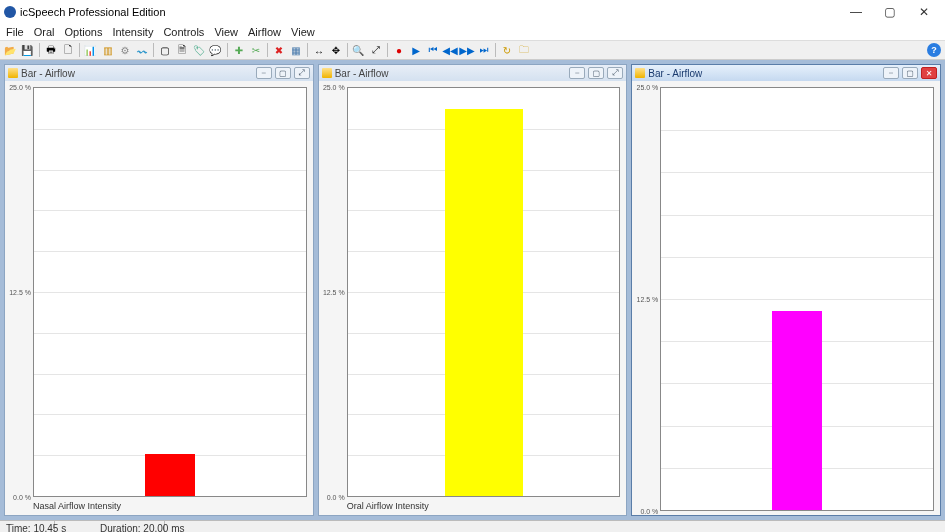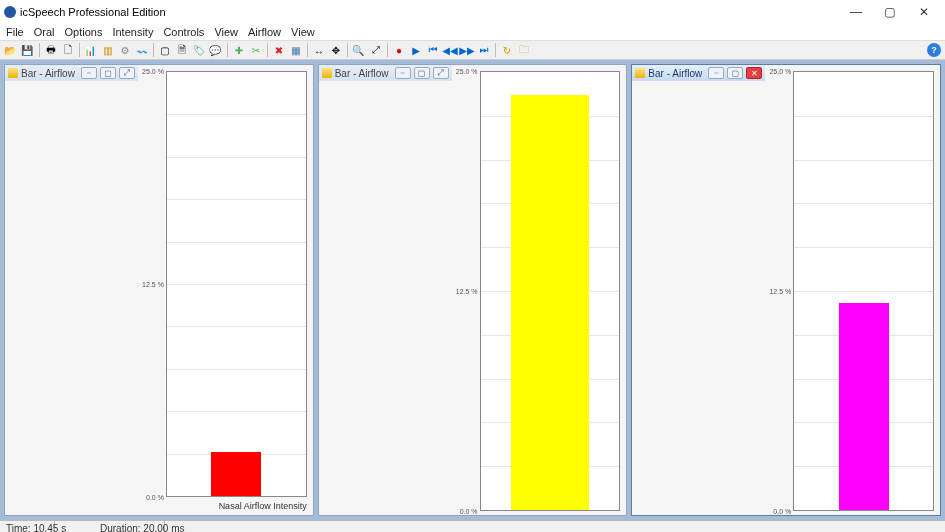--- a/index.html
+++ b/index.html
@@ -12,37 +12,37 @@
 
   .menubar { height: 16px; display: flex; align-items: center; gap: 10px; padding: 0 6px; font-size: 11px; color: #222; }
   .menubar span { cursor: default; }
 
   .toolbar { height: 20px; background: #f0f0f0; border-top: 1px solid #ddd; border-bottom: 1px solid #ccc; display: flex; align-items: center; padding: 0 3px; gap: 1px; position: relative; }
   .tbtn { width: 16px; height: 16px; display: flex; align-items: center; justify-content: center; font-size: 10px; border: 1px solid transparent; border-radius: 2px; }
   .tsep { width: 1px; height: 14px; background: #bbb; margin: 0 2px; }
   .help-icon { position: absolute; right: 4px; top: 2px; width: 14px; height: 14px; border-radius: 50%; background: #2a7de1; color: #fff; display: flex; align-items: center; justify-content: center; font-size: 9px; font-weight: bold; }
 
   .workspace { height: 460px; background: #a5bcd8; padding: 4px; display: flex; gap: 4px; }
-  .panel { flex: 1; background: #f5f5f5; border: 1px solid #8ca5c2; display: flex; flex-direction: row; }
+  .panel { flex: 1; background: #f5f5f5; border: 1px solid #8ca5c2; display: flex; flex-direction: column; }
   .panel.active { border-color: #5a7da8; }
   .panel-title { height: 16px; background: linear-gradient(#e8eef7, #d4e1f0); display: flex; align-items: center; padding: 0 3px; font-size: 10px; color: #444; gap: 3px; }
   .panel.active .panel-title { background: linear-gradient(#e6f0fb, #c5d9f0); color: #1a3a6e; }
   .panel-title .p-icon { width: 10px; height: 10px; background: linear-gradient(#ffe08a,#f0b400); border-radius: 1px; }
   .panel-title .p-spacer { flex: 1; }
   .panel-title .p-btn { width: 16px; height: 12px; border: 1px solid #9ab; background: #eef3f9; display: flex; align-items: center; justify-content: center; font-size: 8px; color: #456; border-radius: 2px; }
   .panel-title .p-btn.close-active { background: #e04040; border-color: #c02020; color: #fff; }
 
   .chart-wrap { flex: 1; padding: 6px 6px 4px 6px; display: flex; flex-direction: column; }
   .chart { flex: 1; position: relative; display: flex; }
   .yaxis { width: 22px; position: relative; }
   .ylab { position: absolute; right: 2px; transform: translateY(-50%); font-size: 7px; color: #555; white-space: nowrap; }
   .plot { flex: 1; border: 1px solid #888; background: #fff; position: relative; }
   .grid-line { position: absolute; left: 0; right: 0; height: 1px; background: #e5e5e5; }
   .bar { position: absolute; bottom: 0; left: 50%; transform: translateX(-50%); }
-  .xlabel { text-align: right; font-size: 9px; color: #333; padding-top: 4px; padding-left: 22px; }
+  .xlabel { text-align: left; font-size: 9px; color: #333; padding-top: 4px; padding-left: 22px; }
 
   .statusbar { height: 16px; border-top: 1px solid #bbb; background: #f0f0f0; display: flex; align-items: center; font-size: 10px; color: #333; }
   .statusbar .cell { padding: 0 6px; border-right: 1px solid #bbb; height: 100%; display: flex; align-items: center; white-space: nowrap; }
   .statusbar .cell.time { width: 55px; }
   .statusbar .cell.dur { width: 110px; padding-left: 45px; }
   .statusbar .fill { flex: 1; }
 </style>
 </head>
 <body>
 
@@ -164,20 +164,21 @@
             <div class="grid-line" style="top: 30%;"></div>
             <div class="grid-line" style="top: 40%;"></div>
             <div class="grid-line" style="top: 50%;"></div>
             <div class="grid-line" style="top: 60%;"></div>
             <div class="grid-line" style="top: 70%;"></div>
             <div class="grid-line" style="top: 80%;"></div>
             <div class="grid-line" style="top: 90%;"></div>
             <div class="bar" style="width: 78px; height: 94.8%; background: rgb(255, 255, 0);"></div>
           </div>
       </div>
+      <div class="xlabel">Oral Airflow Intensity</div>
     </div>
   </div>
 
   <div class="panel active">
     <div class="panel-title">
       <div class="p-icon"></div>
       <span>Bar - Airflow</span>
       <div class="p-spacer"></div>
       <div class="p-btn">⎯</div>
       <div class="p-btn">▢</div>

